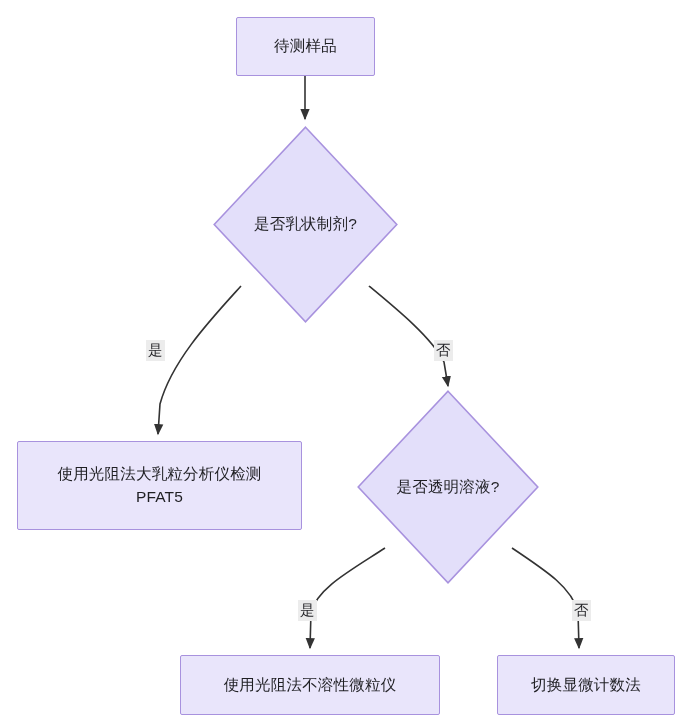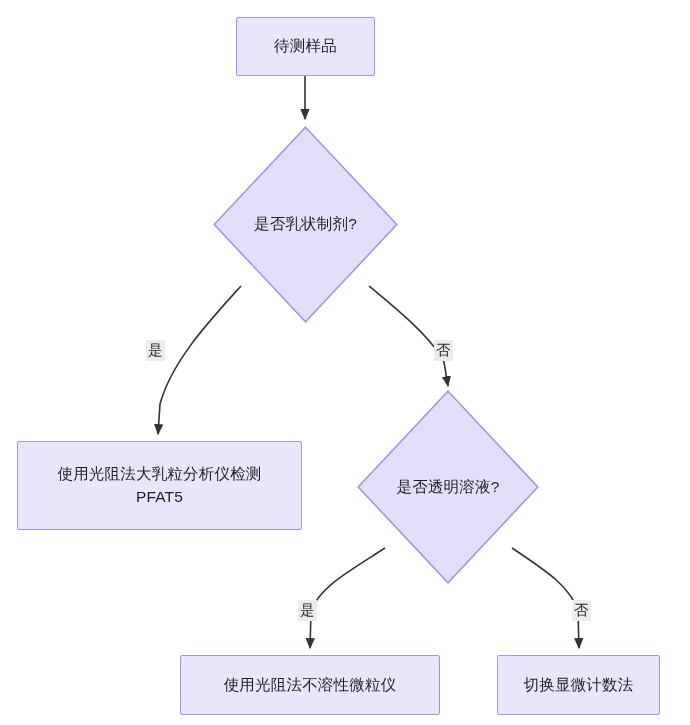--- a/index.html
+++ b/index.html
@@ -119,21 +119,21 @@
     <span class="node-label">使用光阻法不溶性微粒仪</span>
   </div>
 
   <div class="node node-diamond" style="left:357px; top:390px; width:182px; height:194px;">
     <svg class="diamond-shape" viewBox="0 0 182 194" preserveAspectRatio="none">
       <polygon points="91,1.2 180.8,97 91,192.8 1.2,97" fill="#e3dffa" stroke="#a892de" stroke-width="1.6"></polygon>
     </svg>
     <span class="node-label">是否透明溶液?</span>
   </div>
 
-  <div class="node node-rect" style="left:497px; top:655px; width:163px; height:60px;">
+  <div class="node node-rect" style="left:497px; top:655px; width:178px; height:60px;">
     <span class="node-label">切换显微计数法</span>
   </div>
 
   <div class="edge-label" style="left:146px; top:340px;">是</div>
 
   <div class="edge-label" style="left:434px; top:340px;">否</div>
 
   <div class="edge-label" style="left:298px; top:600px;">是</div>
 
   <div class="edge-label" style="left:572px; top:600px;">否</div>

